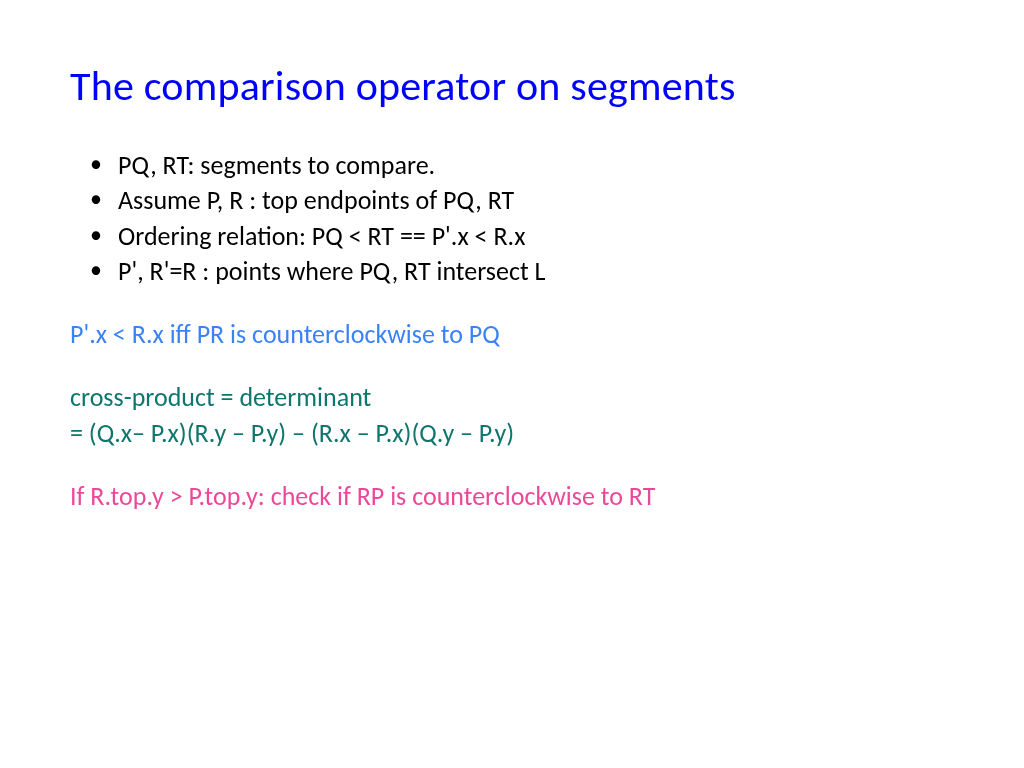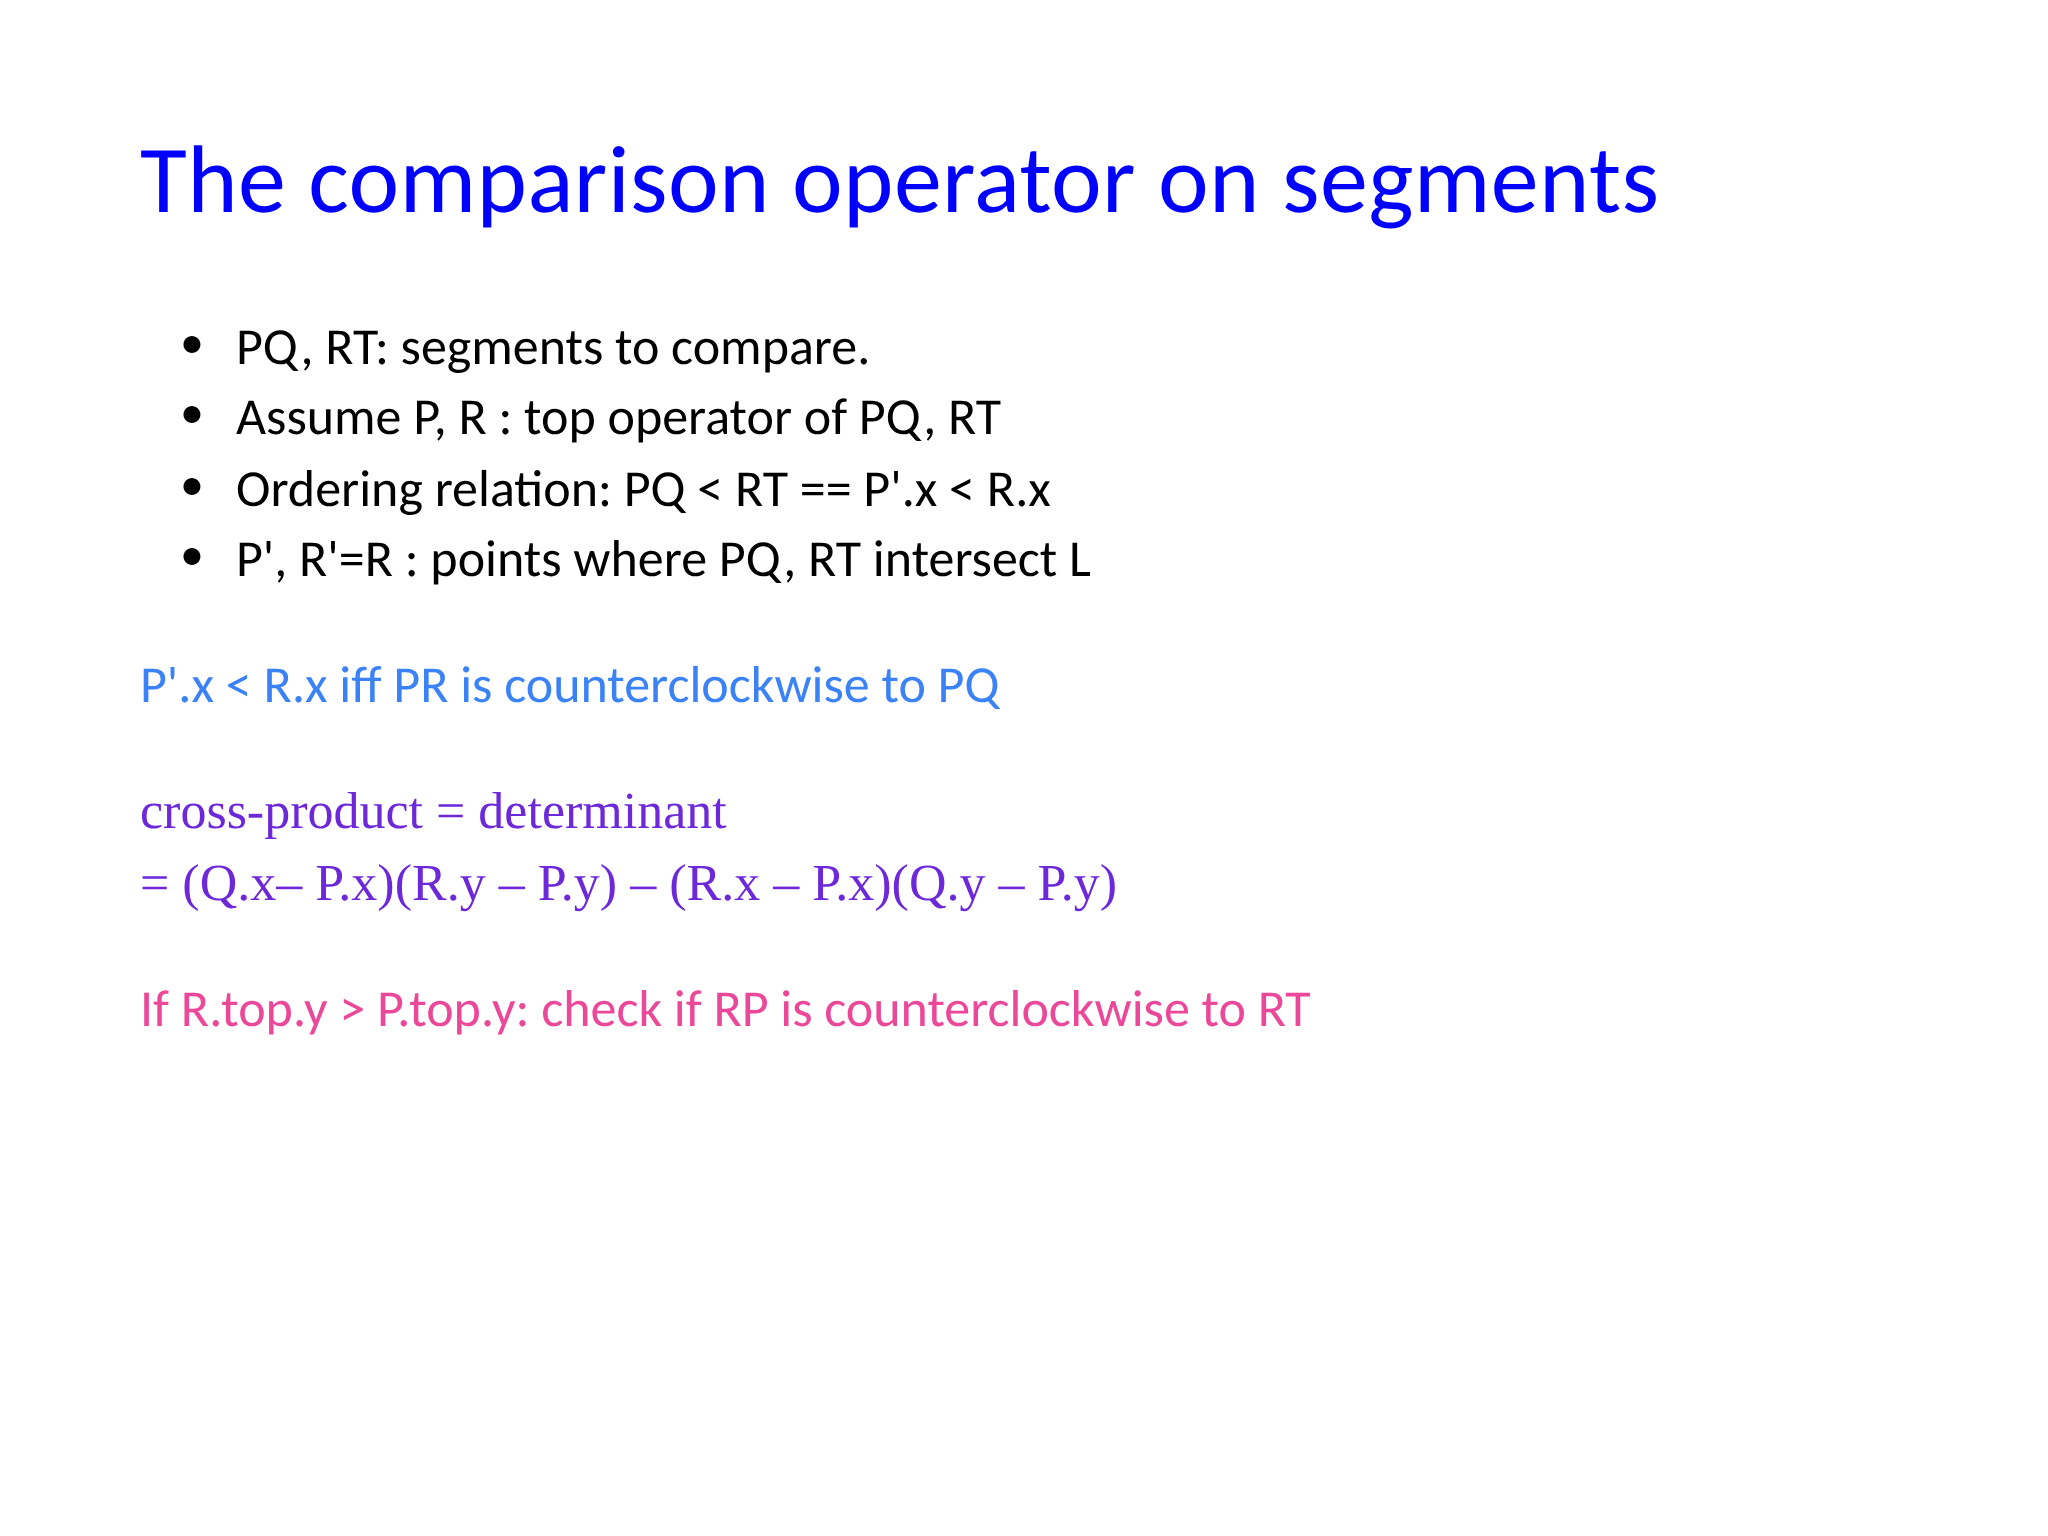--- a/index.html
+++ b/index.html
@@ -10,21 +10,21 @@
     body {
       width: 1024px;
       height: 768px;
       background: #ffffff;
       font-family: Calibri, "Segoe UI", Arial, sans-serif;
       padding: 60px 70px 40px 70px;
       overflow: hidden;
     }
     .title {
       color: #0000ff;
-      font-size: 48px;
+      font-size: 42px;
       font-weight: 400;
       margin-bottom: 38px;
       letter-spacing: 0.2px;
     }
     .content {
       color: #000000;
       font-size: 26px;
       line-height: 1.28;
     }
     ul {
@@ -47,41 +47,40 @@
     }
     .red-block {
       color: #3b82f6;
       margin-left: 0;
       margin-bottom: 30px;
     }
     .red-block p {
       margin-bottom: 2px;
     }
     .black-block {
-      color: #6d28d9;
+      color: #0f766e;
       margin-left: 0;
       margin-bottom: 30px;
-      font-family: Liberation Serif, serif;
     }
     .black-block p {
       margin-bottom: 2px;
     }
     .final-line {
       color: #ec4899;
     }
   </style>
 </head>
 <body>
 
 <h1 class="title">The comparison operator on segments</h1>
 
 <div class="content">
   <ul>
     <li>PQ, RT: segments to compare.</li>
-    <li>Assume P, R : top operator of PQ, RT</li>
+    <li>Assume P, R : top endpoints of PQ, RT</li>
     <li>Ordering relation: PQ &lt; RT ==  P'.x &lt; R.x</li>
     <li>P', R'=R : points where PQ, RT intersect L</li>
   </ul>
 
   <div class="red-block">
     <p>P'.x &lt; R.x  iff PR is counterclockwise to PQ</p>
   </div>
 
   <div class="black-block">
     <p>cross-product = determinant</p>

